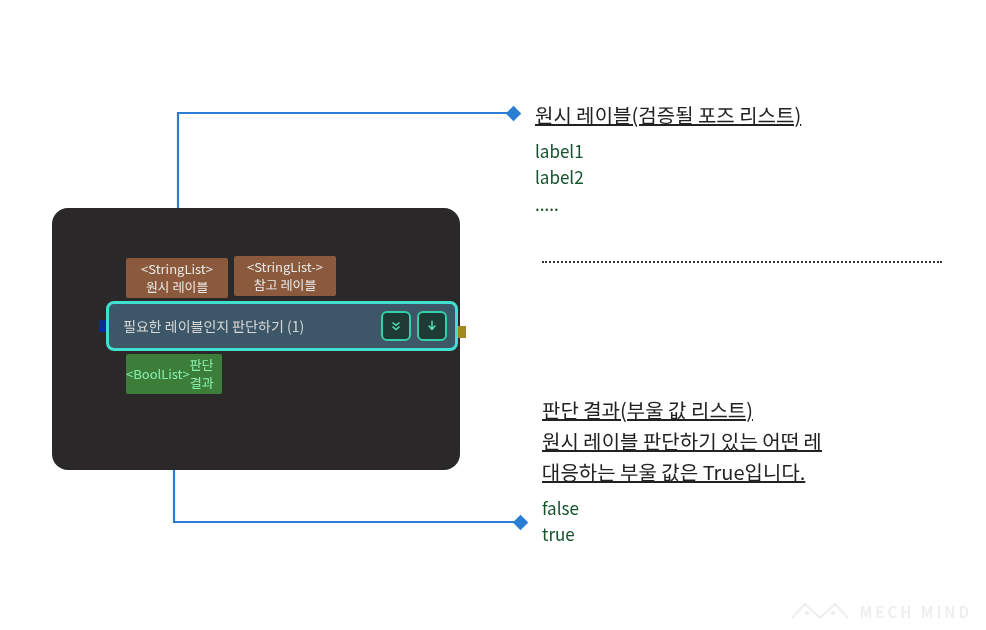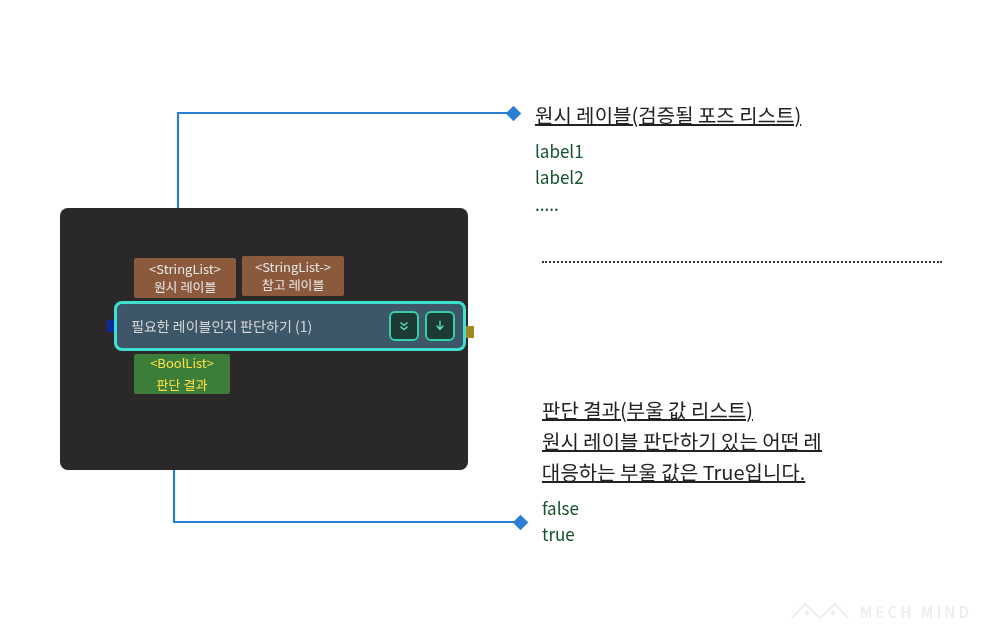--- a/index.html
+++ b/index.html
@@ -13,22 +13,21 @@
     }
 
     
     .node-panel {
       position: absolute;
       left: 52px;
       top: 208px;
       width: 408px;
       height: 262px;
       background: #2a2828;
-      border-radius: 8px;
-      margin-left: 8px;
+      border-radius: 16px;
     }
 
     
     .input-tag {
       position: absolute;
       width: 102px;
       height: 40px;
       background: #8b5a3c;
       border-radius: 2px;
       color: #e8e8e8;
@@ -83,26 +82,26 @@
 
     
     .output-tag {
       position: absolute;
       left: 74px;
       top: 146px;
       width: 96px;
       height: 40px;
       background: #3d7d3a;
       border-radius: 2px;
-      color: #fde047;
+      color: #86efac;
       font-size: 13px;
       display: flex;
-      flex-direction: column;
-      align-items: center;
-      justify-content: space-between;
+      flex-direction: row;
+      align-items: center;
+      justify-content: center;
       line-height: 1.35;
     }
 
     
     .anno { position: absolute; color: #222; }
     .anno .heading { font-size: 20px; line-height: 1.55; text-decoration: underline; }
     .anno .sub     { font-size: 17px; color: #14532d; line-height: 1.55; margin-top: 8px; }
 
     
     .divider {

